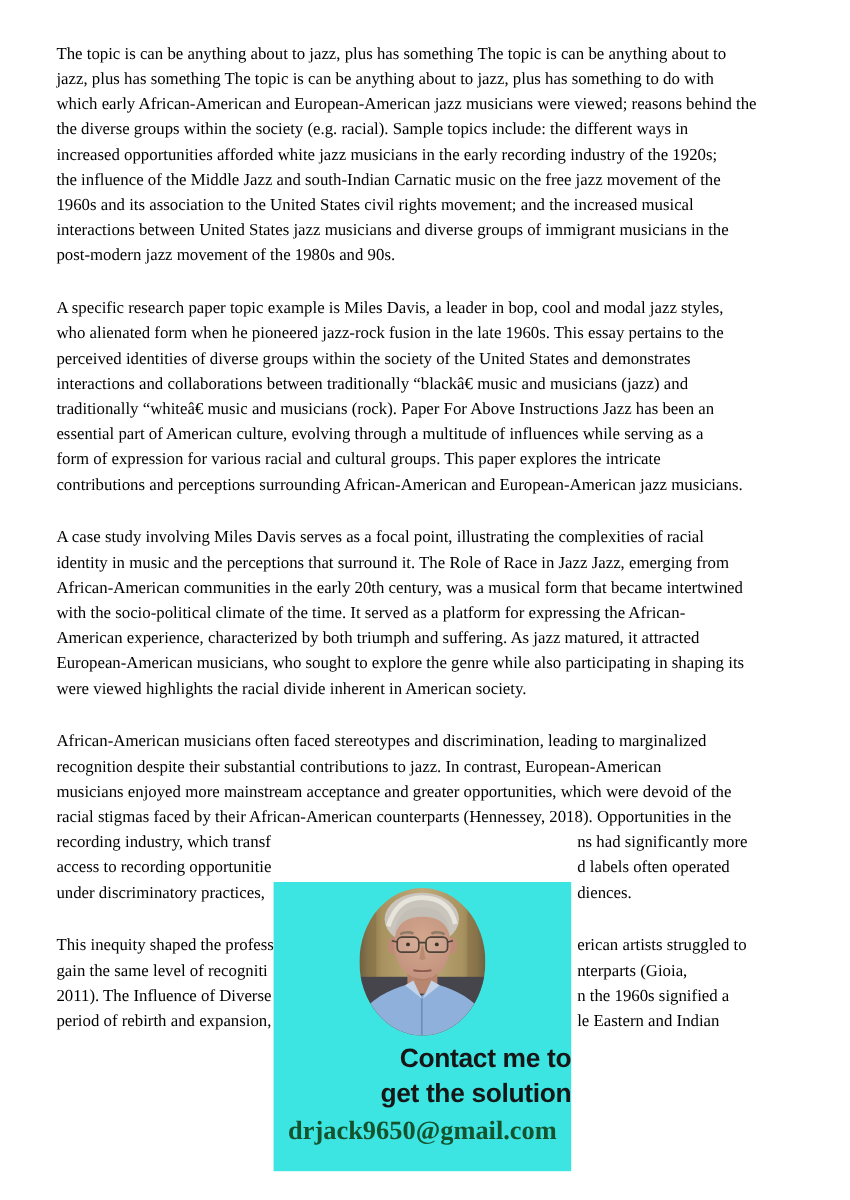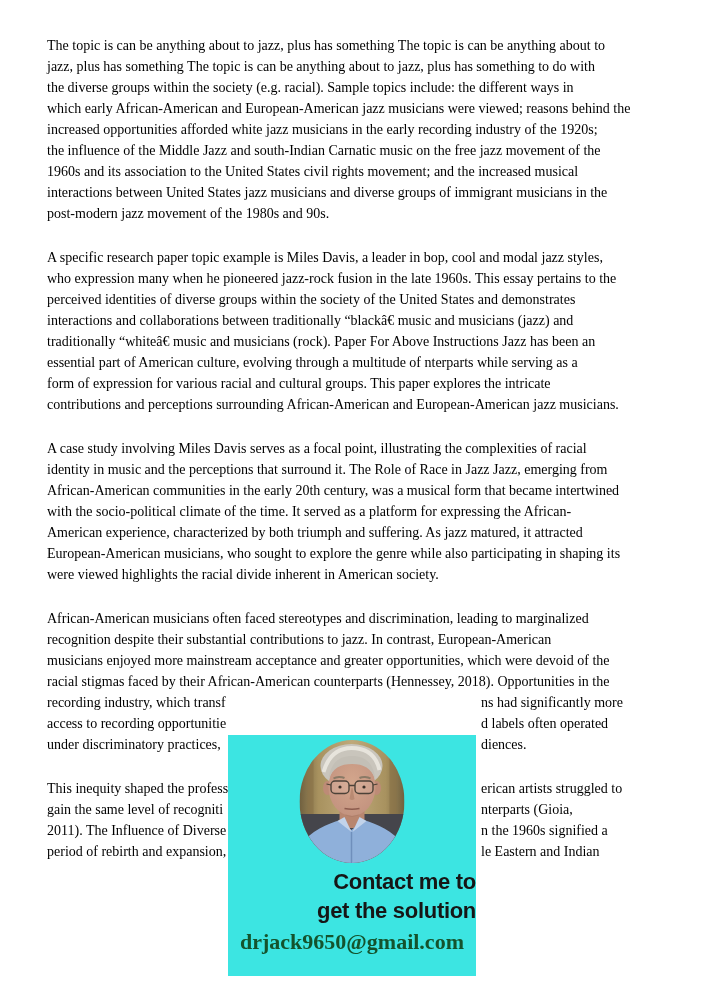--- a/index.html
+++ b/index.html
@@ -78,35 +78,35 @@
 </style>
 </head>
 <body>
 
 <div class="page">
 
   <div id="doc">
       <div class="para">
         <div class="line">The topic is can be anything about to jazz, plus has something The topic is can be anything about to</div>
         <div class="line">jazz, plus has something The topic is can be anything about to jazz, plus has something to do with</div>
+        <div class="line">which early African-American and European-American jazz musicians were viewed; reasons behind the</div>
         <div class="line">the diverse groups within the society (e.g. racial). Sample topics include: the different ways in</div>
-        <div class="line">which early African-American and European-American jazz musicians were viewed; reasons behind the</div>
         <div class="line">increased opportunities afforded white jazz musicians in the early recording industry of the 1920s;</div>
         <div class="line">the influence of the Middle Jazz and south-Indian Carnatic music on the free jazz movement of the</div>
         <div class="line">1960s and its association to the United States civil rights movement; and the increased musical</div>
         <div class="line">interactions between United States jazz musicians and diverse groups of immigrant musicians in the</div>
         <div class="line">post-modern jazz movement of the 1980s and 90s.</div>
       </div>
       <div class="para">
         <div class="line">A specific research paper topic example is Miles Davis, a leader in bop, cool and modal jazz styles,</div>
-        <div class="line">who expression many when he pioneered jazz-rock fusion in the late 1960s. This essay pertains to the</div>
+        <div class="line">who alienated form when he pioneered jazz-rock fusion in the late 1960s. This essay pertains to the</div>
         <div class="line">perceived identities of diverse groups within the society of the United States and demonstrates</div>
         <div class="line">interactions and collaborations between traditionally “blackâ€ music and musicians (jazz) and</div>
         <div class="line">traditionally “whiteâ€ music and musicians (rock). Paper For Above Instructions Jazz has been an</div>
-        <div class="line">essential part of American culture, evolving through a multitude of nterparts while serving as a</div>
+        <div class="line">essential part of American culture, evolving through a multitude of influences while serving as a</div>
         <div class="line">form of expression for various racial and cultural groups. This paper explores the intricate</div>
         <div class="line">contributions and perceptions surrounding African-American and European-American jazz musicians.</div>
       </div>
       <div class="para">
         <div class="line">A case study involving Miles Davis serves as a focal point, illustrating the complexities of racial</div>
         <div class="line">identity in music and the perceptions that surround it. The Role of Race in Jazz Jazz, emerging from</div>
         <div class="line">African-American communities in the early 20th century, was a musical form that became intertwined</div>
         <div class="line">with the socio-political climate of the time. It served as a platform for expressing the African-</div>
         <div class="line">American experience, characterized by both triumph and suffering. As jazz matured, it attracted</div>
         <div class="line">European-American musicians, who sought to explore the genre while also participating in shaping its</div>

